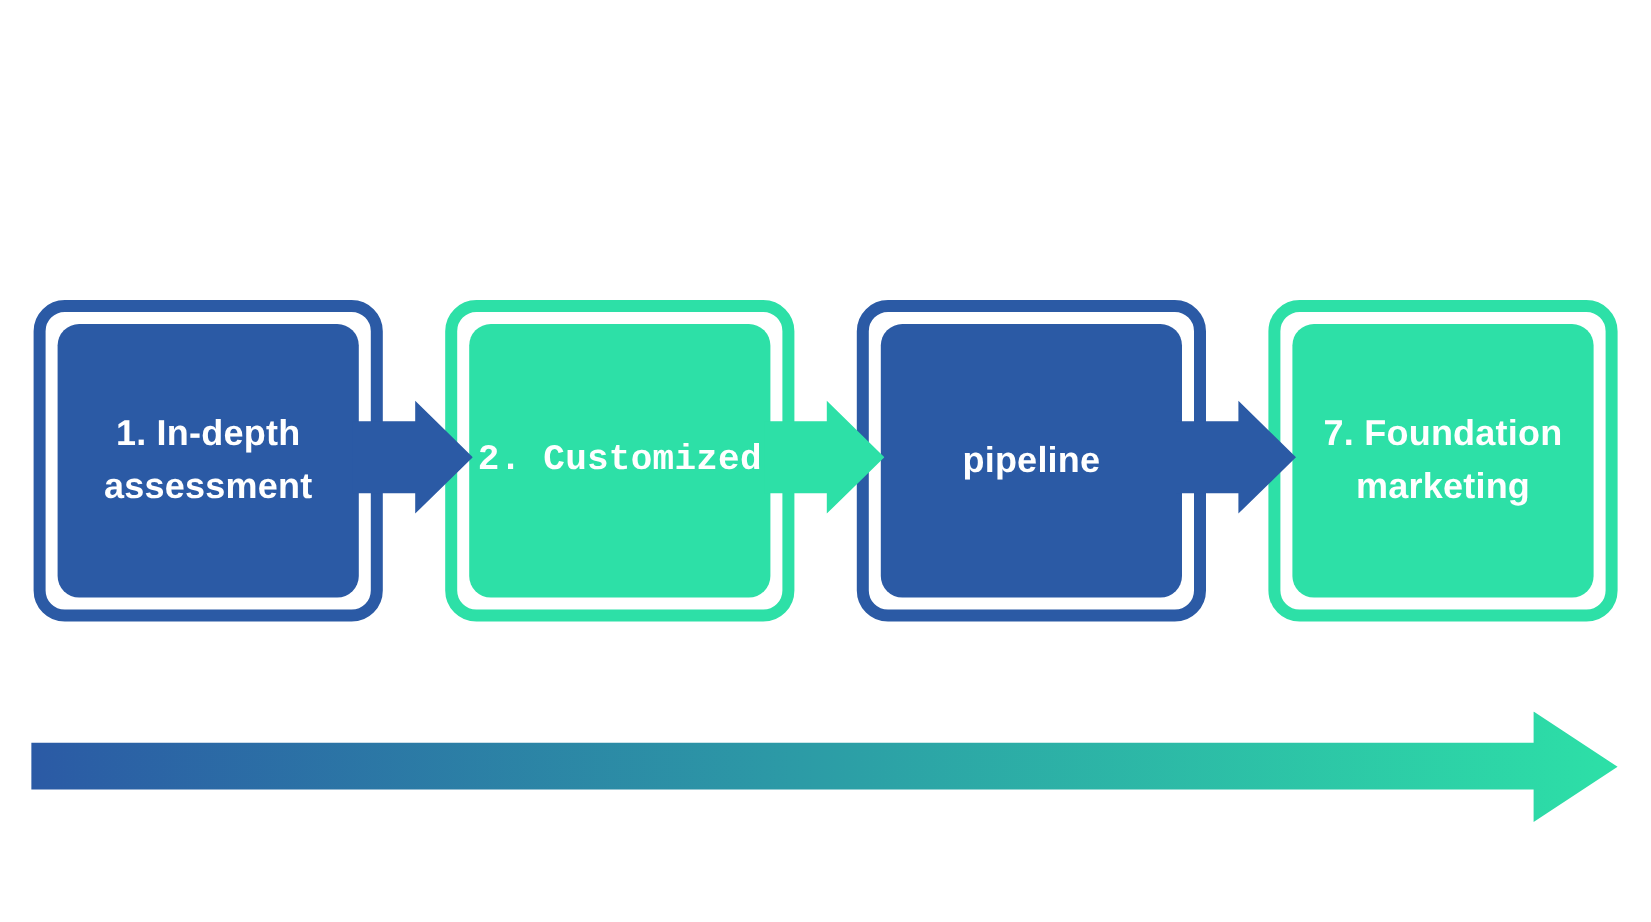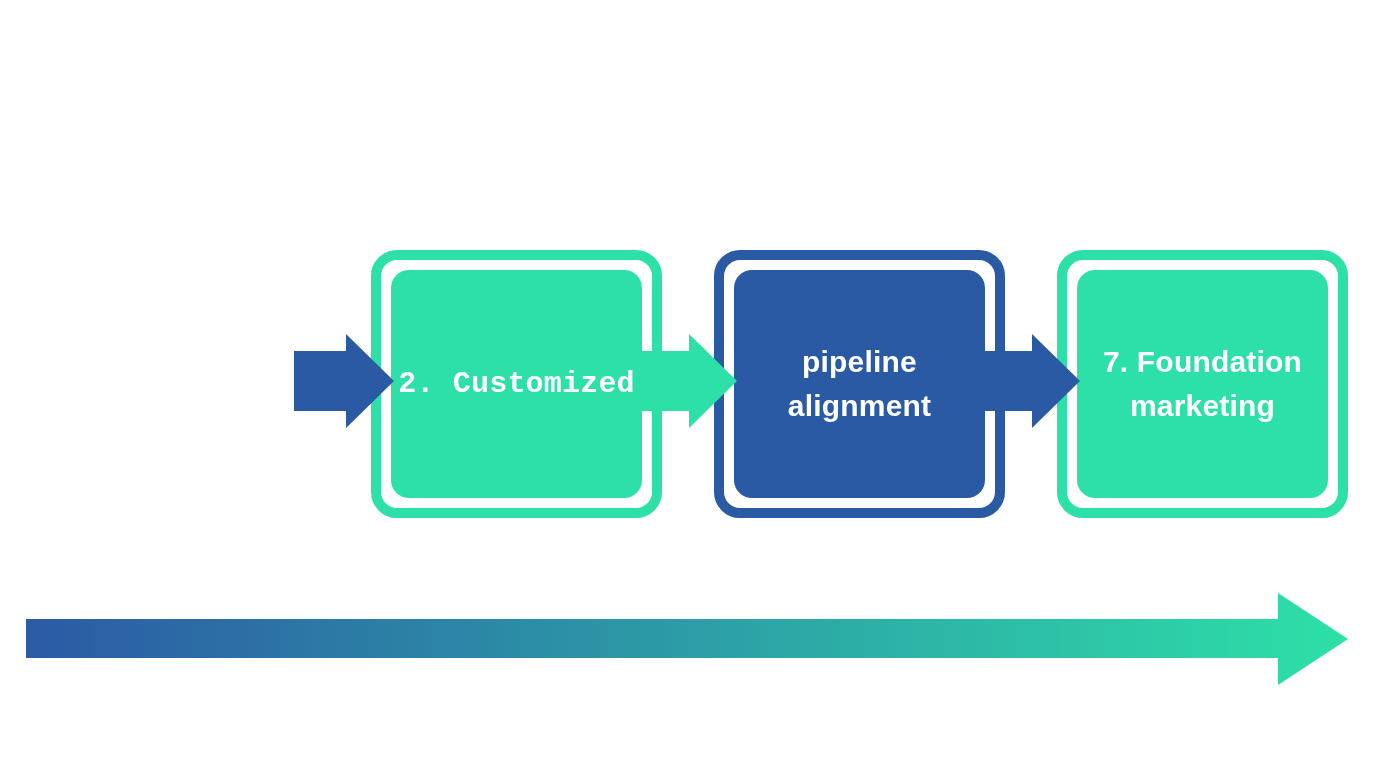--- a/index.html
+++ b/index.html
@@ -73,20 +73,28 @@
     z-index: 1;
   }
   .grad-start { stop-color: var(--blue, #2b5aa5); }
   .grad-end   { stop-color: var(--green, #2de0a7); }
 </style>
 </head>
 <body>
 
 <div class="canvas" style="--background: #ffffff; --text: #ffffff;">
 
+  <div class="step step-1" style="--c: #2b5aa5;">
+    <div class="step-inner">
+      <div class="step-label">
+        <span>1. In-depth</span>
+        <span>assessment</span>
+      </div>
+    </div>
+  </div>
 
   <svg class="connector connector-1" viewBox="0 0 100 110" style="--c: #2b5aa5;">
     <polygon points="0,23 52,23 52,6 100,53 52,100 52,83 0,83"></polygon>
   </svg>
 
   <div class="step step-2" style="--c: #2de0a7;">
     <div class="step-inner">
       <div class="step-label">
         <span>2. Customized</span>
       </div>
@@ -94,21 +102,20 @@
   </div>
 
   <svg class="connector connector-2" viewBox="0 0 100 110" style="--c: #2de0a7;">
     <polygon points="0,23 52,23 52,6 100,53 52,100 52,83 0,83"></polygon>
   </svg>
 
   <div class="step step-3" style="--c: #2b5aa5;">
     <div class="step-inner">
       <div class="step-label">
         <span>pipeline</span>
-        <span>alignment</span>
       </div>
     </div>
   </div>
 
   <svg class="connector connector-3" viewBox="0 0 100 110" style="--c: #2b5aa5;">
     <polygon points="0,23 52,23 52,6 100,53 52,100 52,83 0,83"></polygon>
   </svg>
 
   <div class="step step-4" style="--c: #2de0a7;">
     <div class="step-inner">

